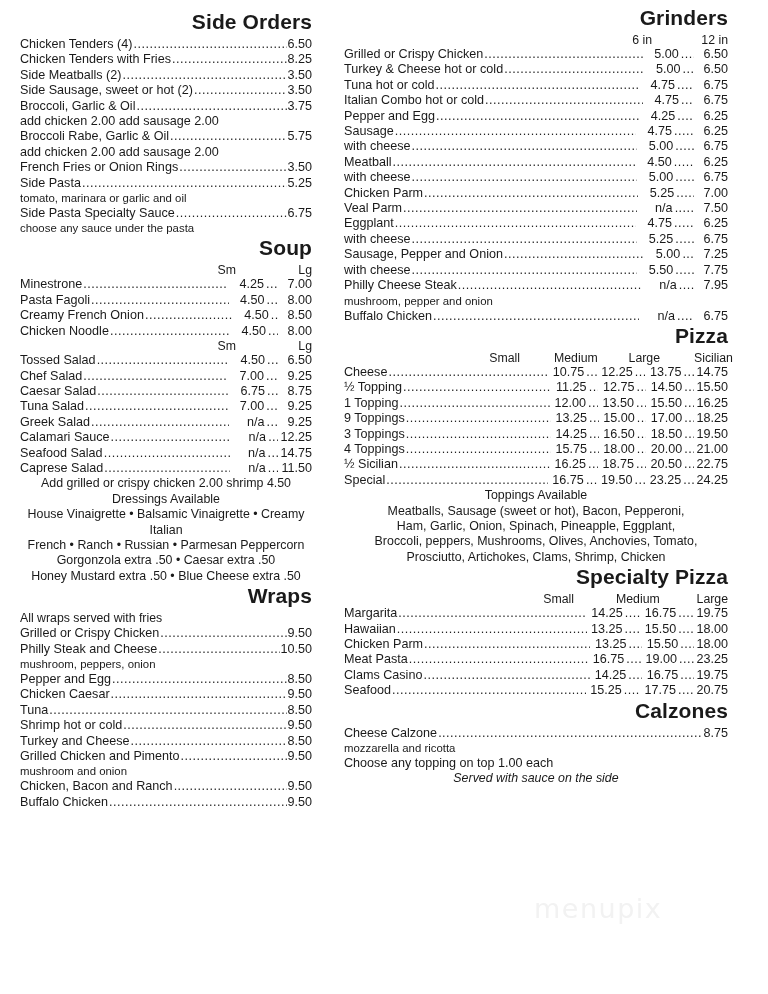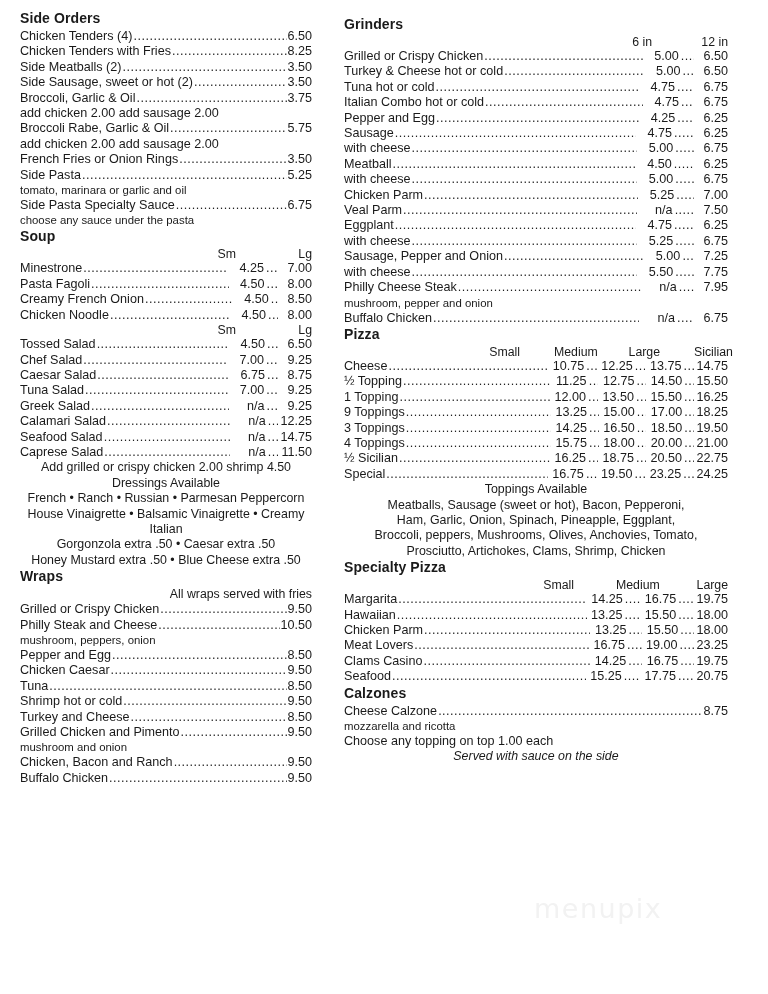--- a/index.html
+++ b/index.html
@@ -6,32 +6,32 @@
   body{
     width:768px;height:994px;
     font-family:"Liberation Sans", sans-serif;
     color:#1a1a1a;
     position:relative;
     overflow:hidden;
   }
   .page{position:relative;width:768px;height:994px;box-sizing:border-box;}
   .cols{display:flex;width:768px;}
   .col-left{width:332px;padding:10px 20px 0 20px;box-sizing:border-box;}
-  .col-right{width:436px;padding:16px 40px 0 12px;box-sizing:border-box;}
+  .col-right{width:436px;padding:6px 40px 0 12px;box-sizing:border-box;}
 
   h2.section{
-    text-align:left;
-    font-size:14px;
+    text-align:right;
+    font-size:21px;
     font-weight:bold;
     margin:0 0 3px 0;
     letter-spacing:0.1px;
   }
   .section-space{margin-top:17px;}
   .subtitle{
-    text-align:right;font-size:12.3px;margin:0 0 1px 0;
+    text-align:left;font-size:12.3px;margin:0 0 1px 0;
   }
 
   
   .sizehead{display:flex;font-size:12.3px;line-height:14px;margin-bottom:0px;}
   .sizehead .nm{flex:1 1 auto;}
   .sizehead .c{text-align:right;}
 
   .row{
     display:flex;align-items:baseline;
     font-size:12.6px;line-height:15.4px;
@@ -197,21 +197,21 @@
           <span class="pr w2">9.25</span>
         </div>
         <div class="row">
           <span class="nm">Greek Salad</span>
           <span class="dots">........................................................................................................................</span>
           <span class="pr w1">n/a</span>
           <span class="wdot">....................</span>
           <span class="pr w2">9.25</span>
         </div>
         <div class="row">
-          <span class="nm">Calamari Salad</span>
+          <span class="nm">Calamari Sauce</span>
           <span class="dots">........................................................................................................................</span>
           <span class="pr w1">n/a</span>
           <span class="wdot">....................</span>
           <span class="pr w2">12.25</span>
         </div>
         <div class="row">
           <span class="nm">Seafood Salad</span>
           <span class="dots">........................................................................................................................</span>
           <span class="pr w1">n/a</span>
           <span class="wdot">....................</span>
@@ -219,22 +219,22 @@
         </div>
         <div class="row">
           <span class="nm">Caprese Salad</span>
           <span class="dots">........................................................................................................................</span>
           <span class="pr w1">n/a</span>
           <span class="wdot">....................</span>
           <span class="pr w2">11.50</span>
         </div>
         <div class="cline">Add grilled or crispy chicken 2.00   shrimp 4.50</div>
         <div class="cline">Dressings Available</div>
+        <div class="cline">House Vinaigrette • Balsamic Vinaigrette • Creamy Italian</div>
         <div class="cline">French • Ranch • Russian • Parmesan Peppercorn</div>
-        <div class="cline">House Vinaigrette • Balsamic Vinaigrette • Creamy Italian</div>
         <div class="cline">Gorgonzola extra .50 • Caesar extra .50</div>
         <div class="cline">Honey Mustard extra .50 • Blue Cheese extra .50</div>
         <h2 class="section section-space">Wraps</h2>
         <div class="subtitle">All wraps served with fries</div>
         <div class="row">
           <span class="nm">Grilled or Crispy Chicken</span>
           <span class="dots">........................................................................................................................</span>
           <span class="pr">9.50</span>
         </div>
         <div class="row">
@@ -547,21 +547,21 @@
         <div class="row">
           <span class="nm">Chicken Parm</span>
           <span class="dots">........................................................................................................................</span>
           <span class="pr w1">13.25</span>
           <span class="wdot">....................</span>
           <span class="pr w1">15.50</span>
           <span class="wdot">....................</span>
           <span class="pr w2">18.00</span>
         </div>
         <div class="row">
-          <span class="nm">Meat Lovers</span>
+          <span class="nm">Meat Pasta</span>
           <span class="dots">........................................................................................................................</span>
           <span class="pr w1">16.75</span>
           <span class="wdot">....................</span>
           <span class="pr w1">19.00</span>
           <span class="wdot">....................</span>
           <span class="pr w2">23.25</span>
         </div>
         <div class="row">
           <span class="nm">Clams Casino</span>
           <span class="dots">........................................................................................................................</span>

